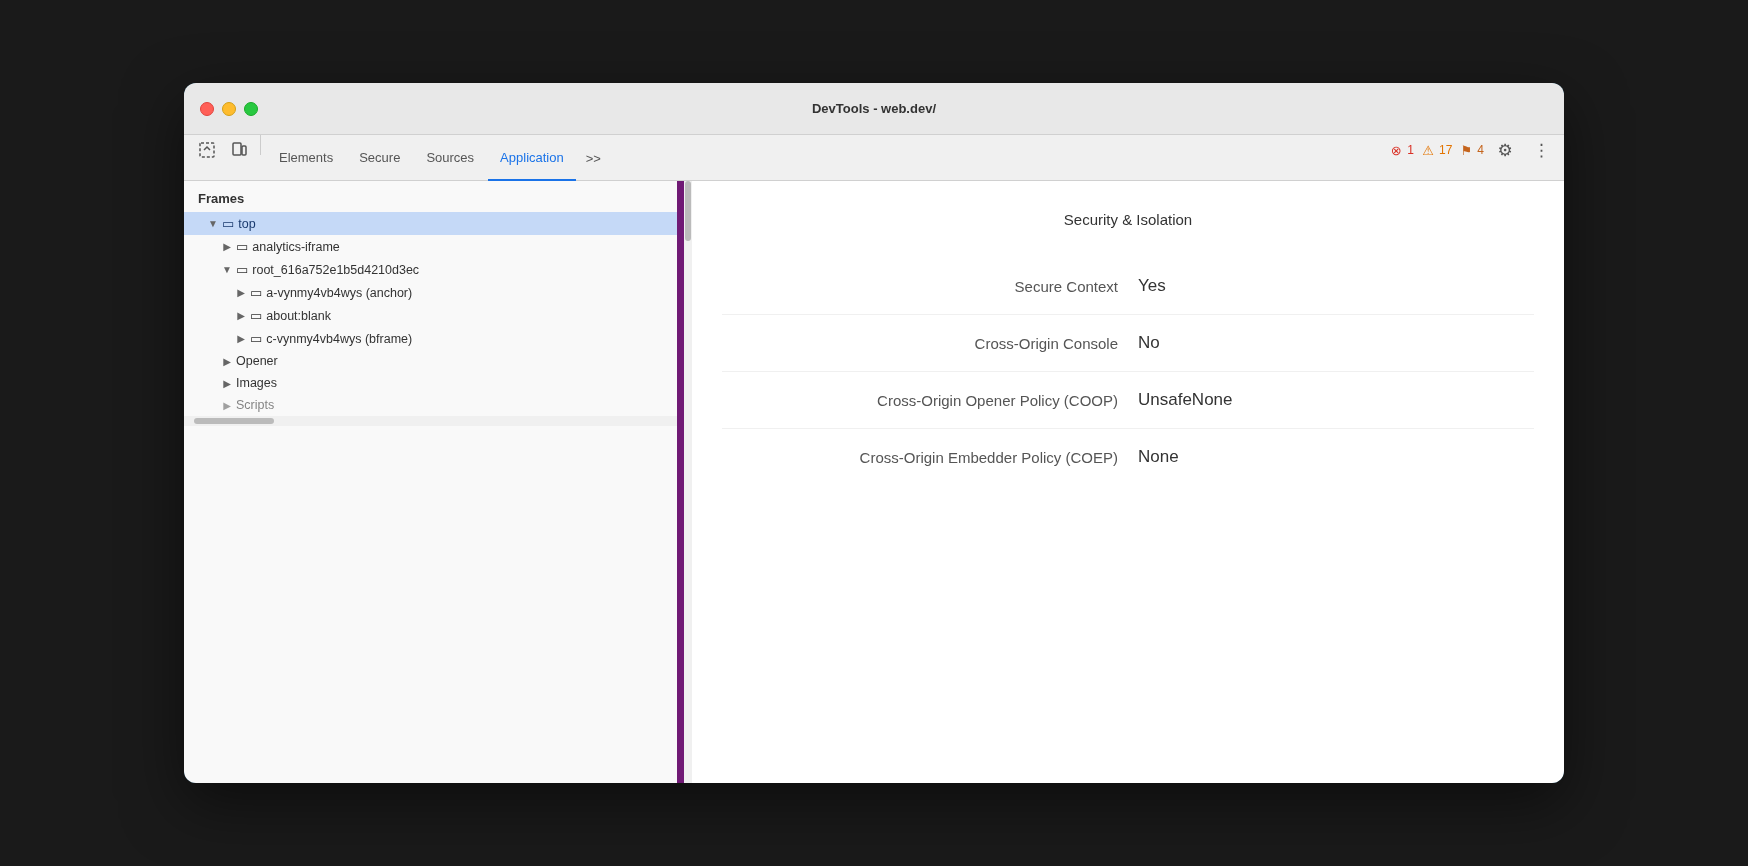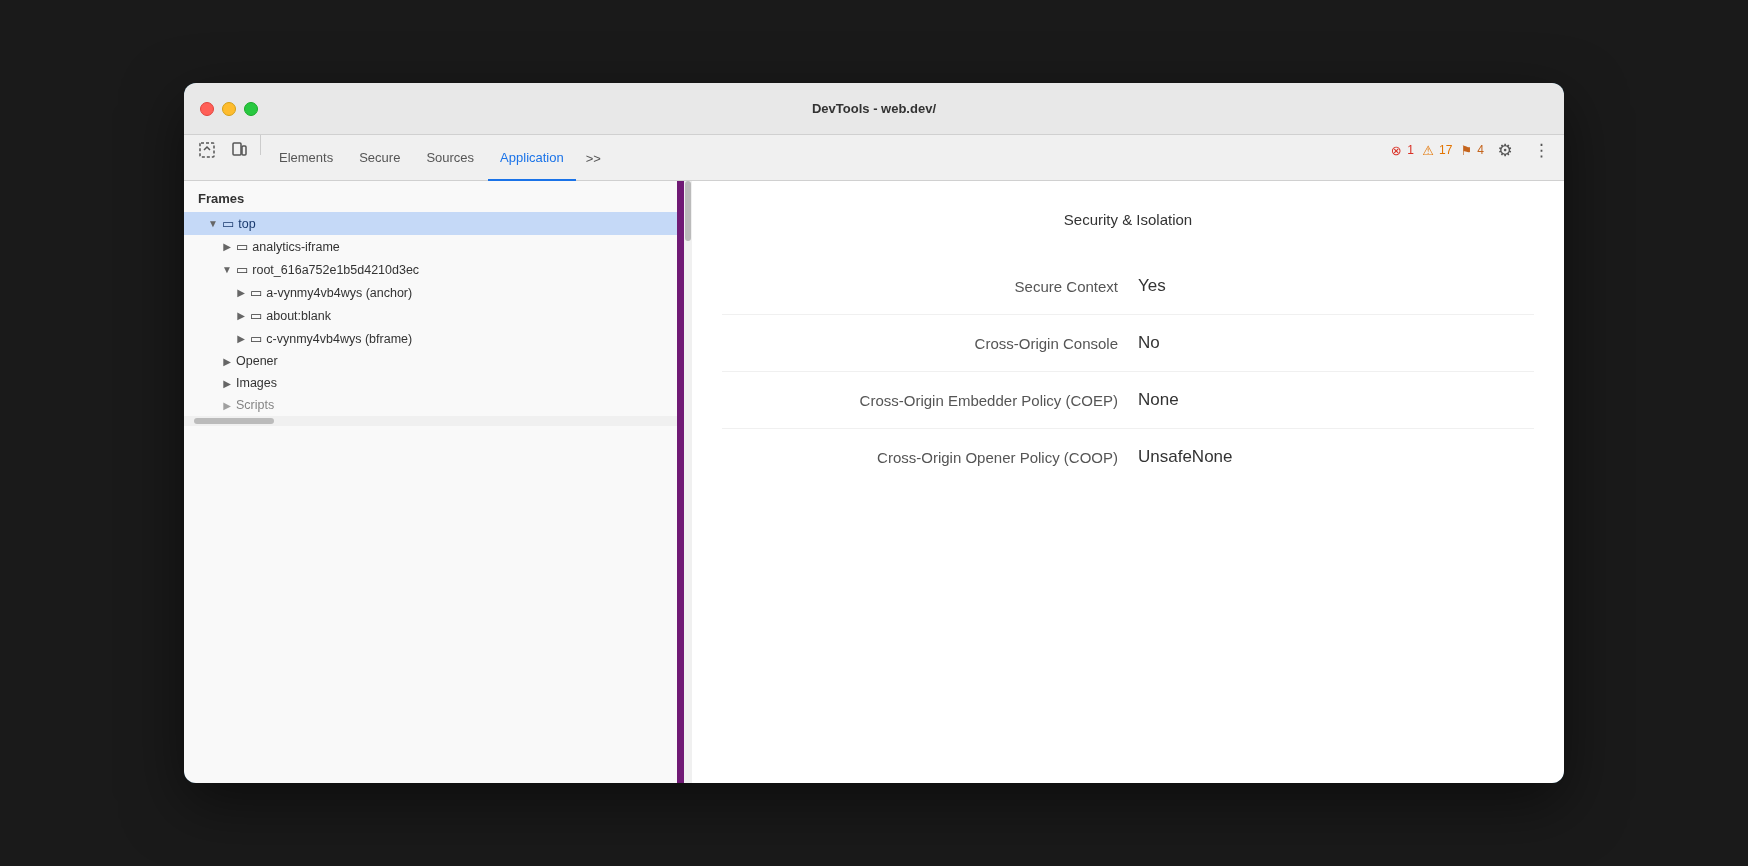--- a/index.html
+++ b/index.html
@@ -363,22 +363,22 @@
 
       <div class="info-row">
         <div class="info-label">Secure Context</div>
         <div class="info-value">Yes</div>
       </div>
       <div class="info-row">
         <div class="info-label">Cross-Origin Console</div>
         <div class="info-value">No</div>
       </div>
       <div class="info-row">
+        <div class="info-label">Cross-Origin Opener Policy (COOP)</div>
+        <div class="info-value">UnsafeNone</div>
+      </div>
+      <div class="info-row">
         <div class="info-label">Cross-Origin Embedder Policy (COEP)</div>
         <div class="info-value">None</div>
       </div>
-      <div class="info-row">
-        <div class="info-label">Cross-Origin Opener Policy (COOP)</div>
-        <div class="info-value">UnsafeNone</div>
-      </div>
     </div>
   </div>
 </div>
 
 </body></html>

